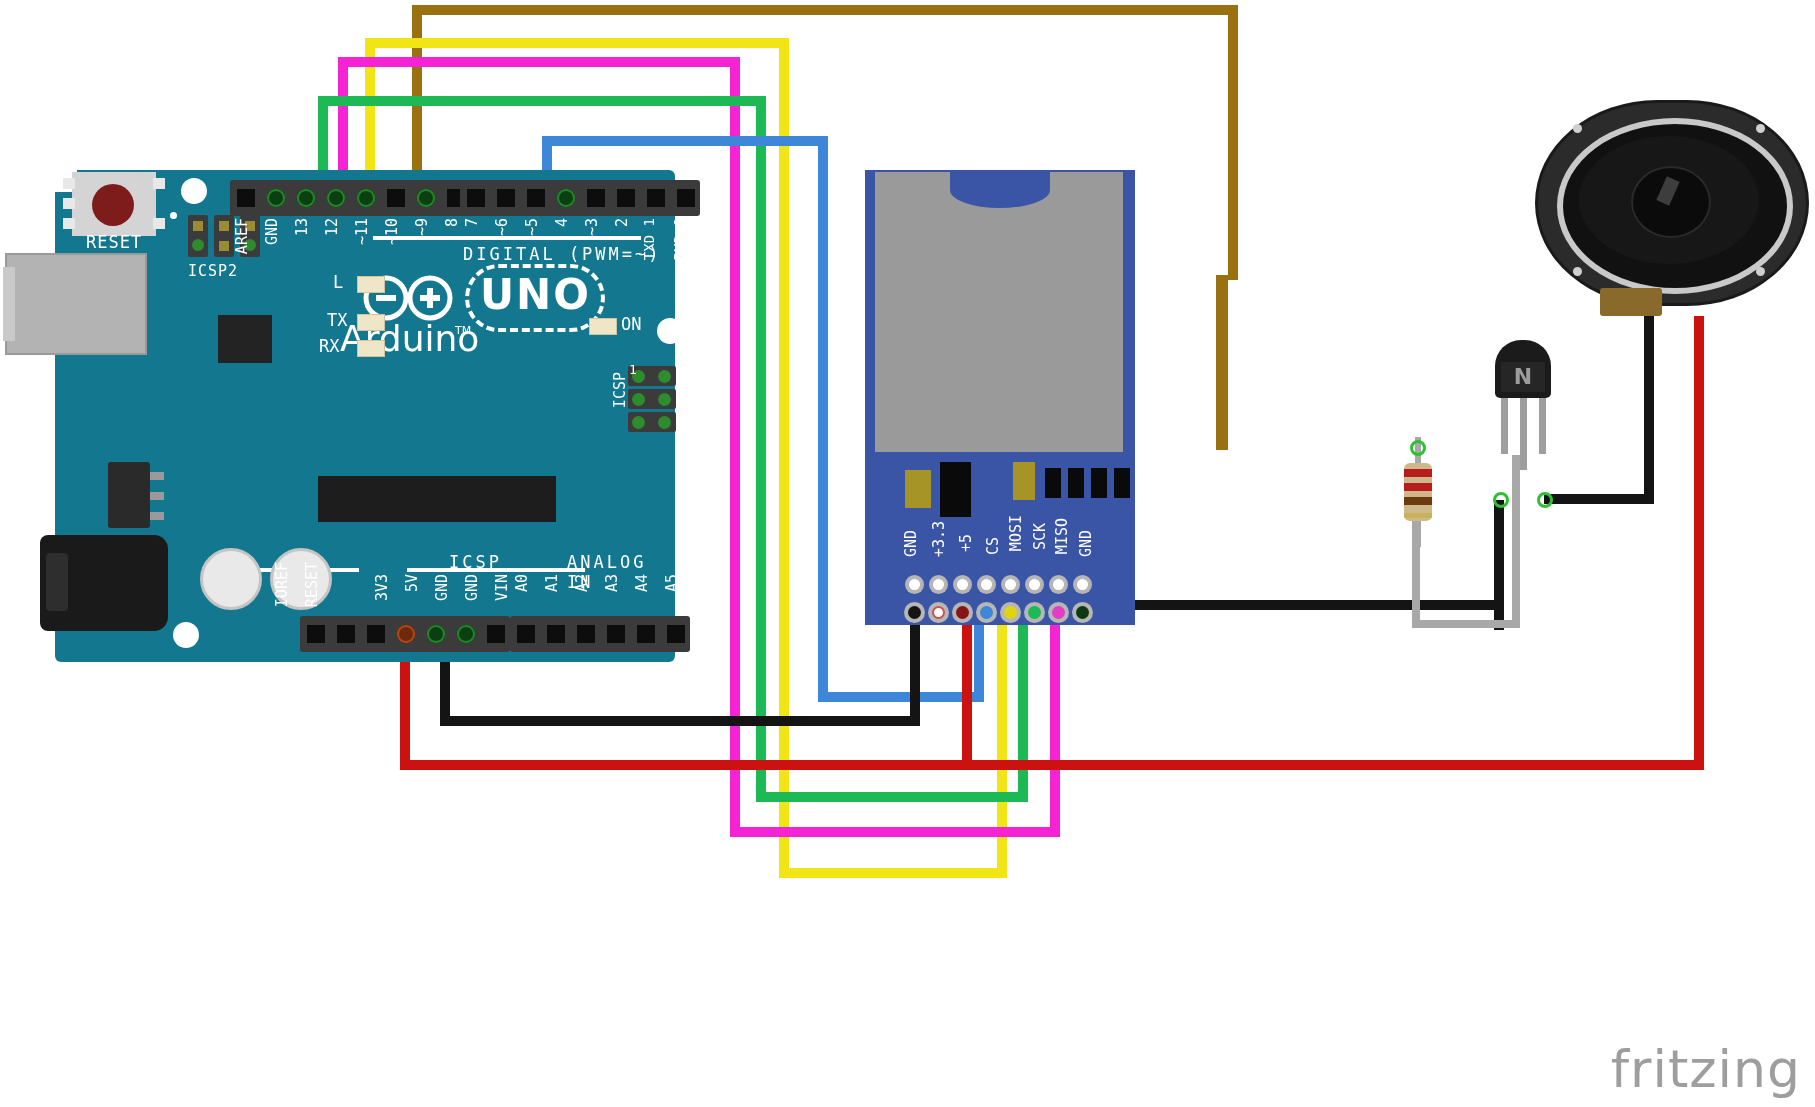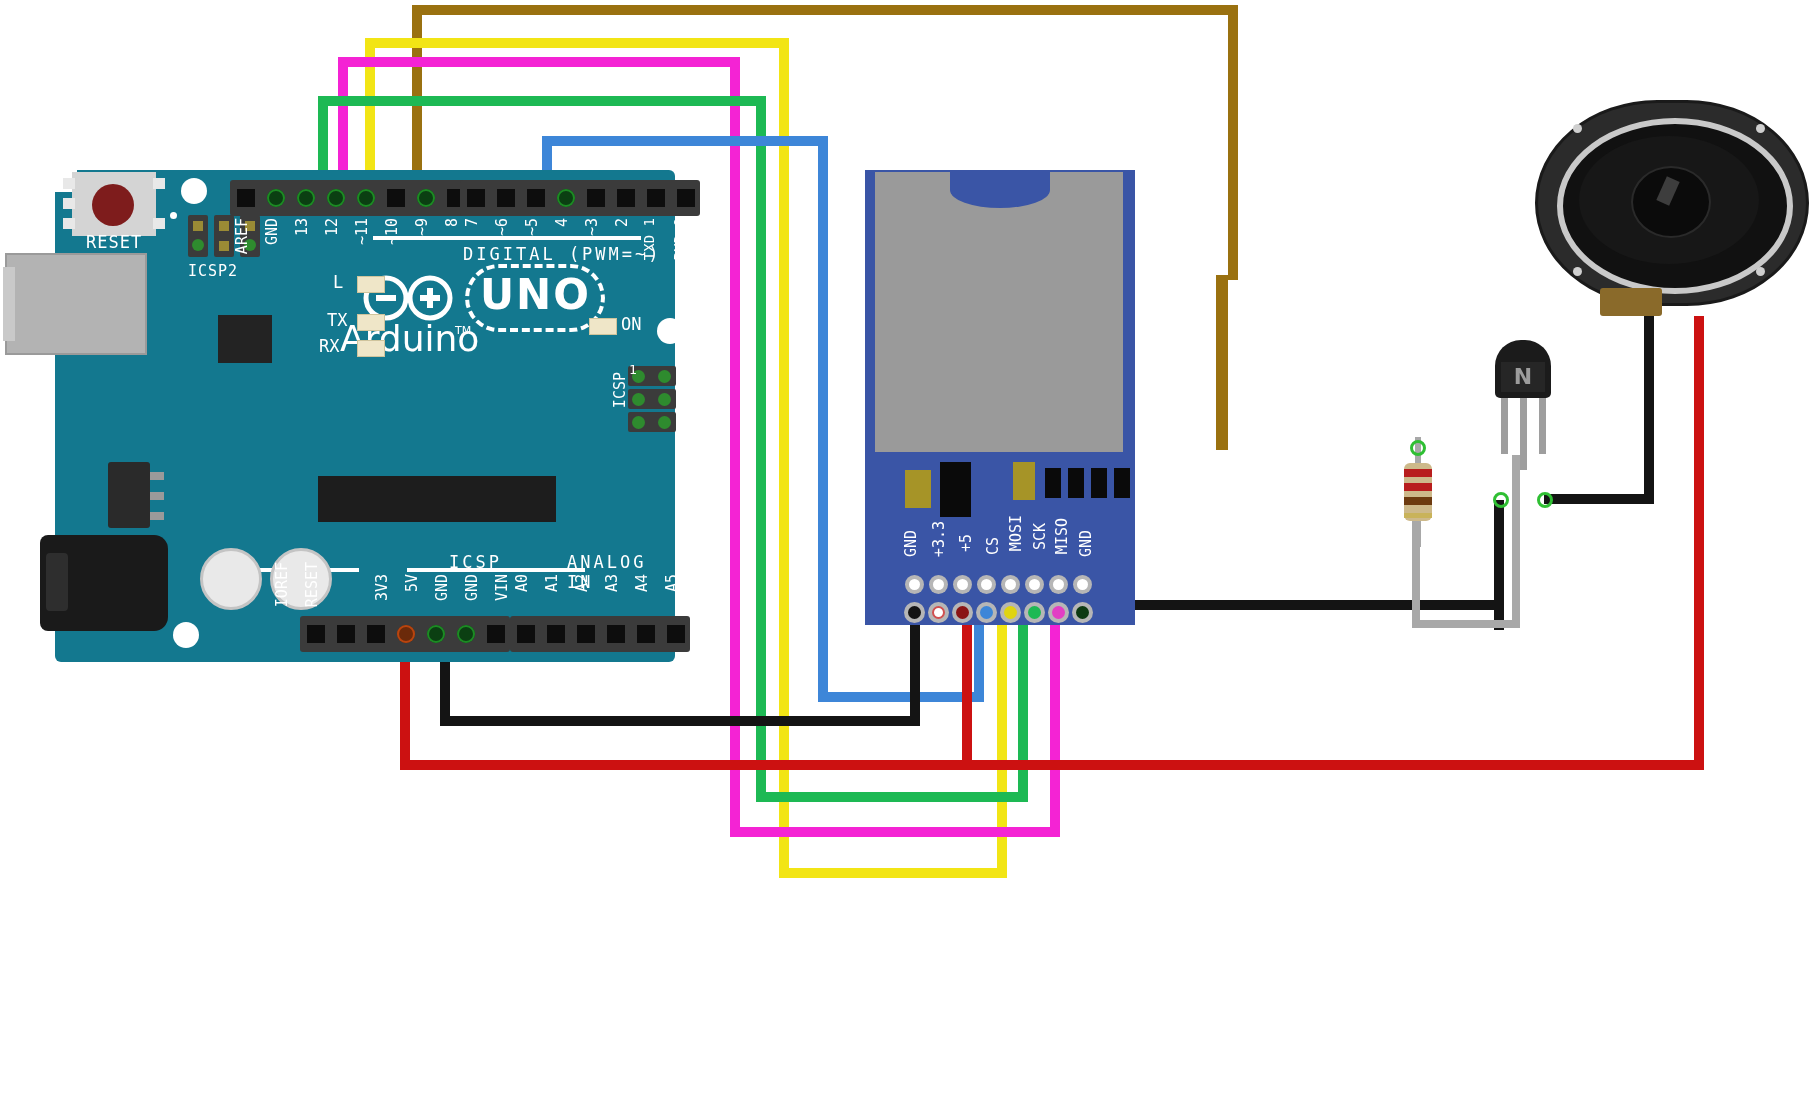--- a/index.html
+++ b/index.html
@@ -581,14 +581,15 @@
   <div class="abs" id="resistor">
     <span class="res-lead"></span>
     <span class="res-body"></span>
     <span class="res-band" style="top:16px;height:8px;background:#b81d1d;"></span>
     <span class="res-band" style="top:30px;height:8px;background:#b81d1d;"></span>
     <span class="res-band" style="top:44px;height:8px;background:#6d3b10;"></span>
     <span class="res-band" style="top:60px;height:5px;background:#c9b35a;"></span>
   </div>
   <div class="abs term-ring" style="left:1410px;top:440px;"></div>
 
+  <div class="abs" id="fritzing-logo">fritzing</div>
 
 </div>
 
 </body></html>

